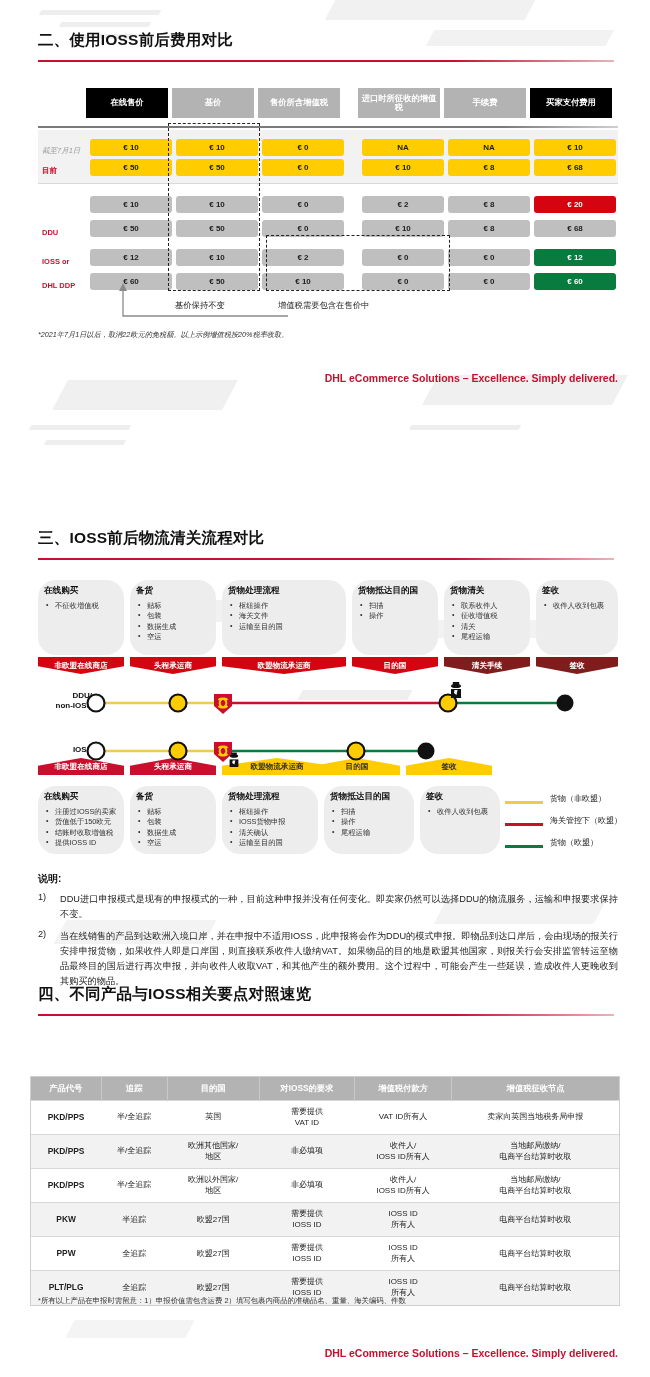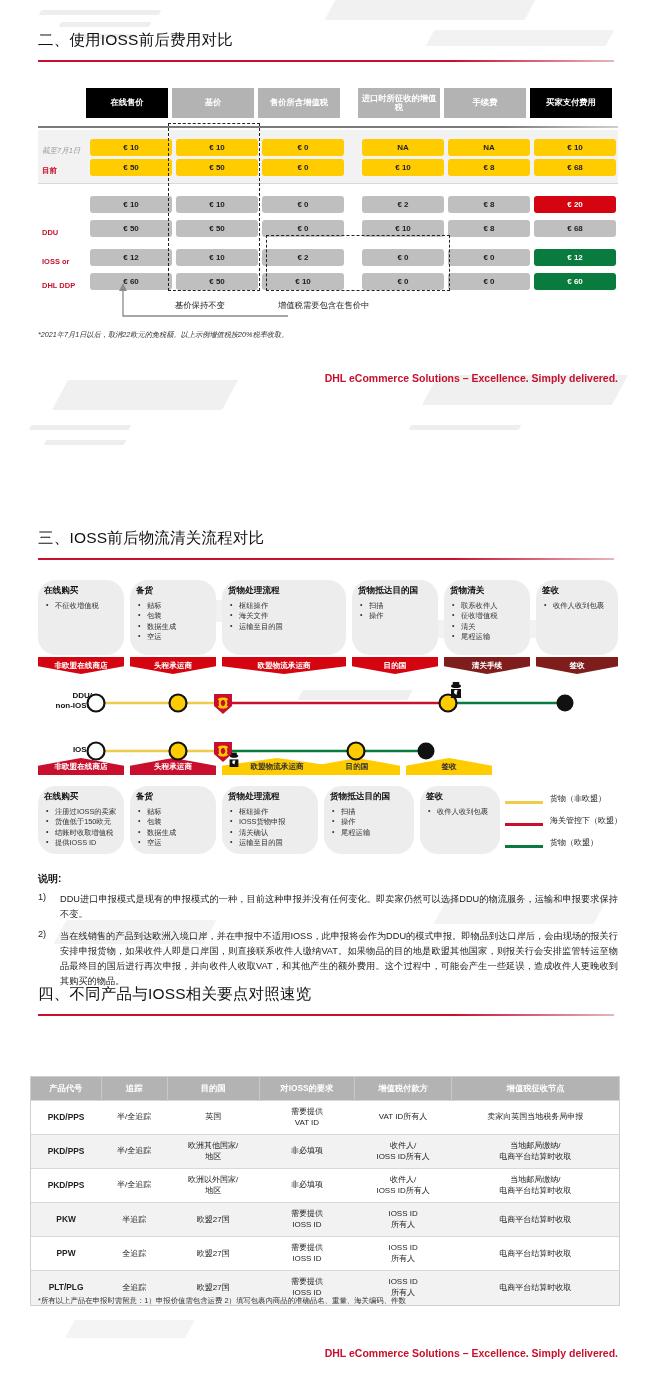--- a/index.html
+++ b/index.html
@@ -9,21 +9,21 @@
     font-family:"Liberation Sans","DejaVu Sans",sans-serif;
     color:#1a1a1a;
     background:#ffffff;
   }
   .streaks{position:absolute;z-index:0;pointer-events:none;}
   .streaks i{position:absolute;display:block;height:5px;background:#eeeeee;
              transform:skewX(-28deg);border-radius:1px;}
 
   
   .sec{ position:absolute; left:38px; width:576px; z-index:3;}
-  .sec-title{ font-size:15.5px; font-weight:normal; color:#111; letter-spacing:.2px;}
+  .sec-title{ font-size:15.5px; font-weight:bold; color:#111; letter-spacing:.2px;}
   .sec-rule{ height:2px; background:linear-gradient(90deg,#c8102e 0%,#c8102e 72%,#e8b4bb 100%);
              margin-top:9px; }
 
   
   #tbl2{ position:absolute; left:38px; top:88px; width:580px; z-index:3; }
   .hdr-row{ display:flex; gap:4px; margin-left:48px; }
   .hdr{ flex:0 0 82px; height:30px; display:flex; align-items:center; justify-content:center;
         text-align:center; font-size:8.3px; font-weight:bold; color:#fff;
         background:#b3b3b3; line-height:1.12; padding:2px 3px;}
   .hdr.black{ background:#000; }

